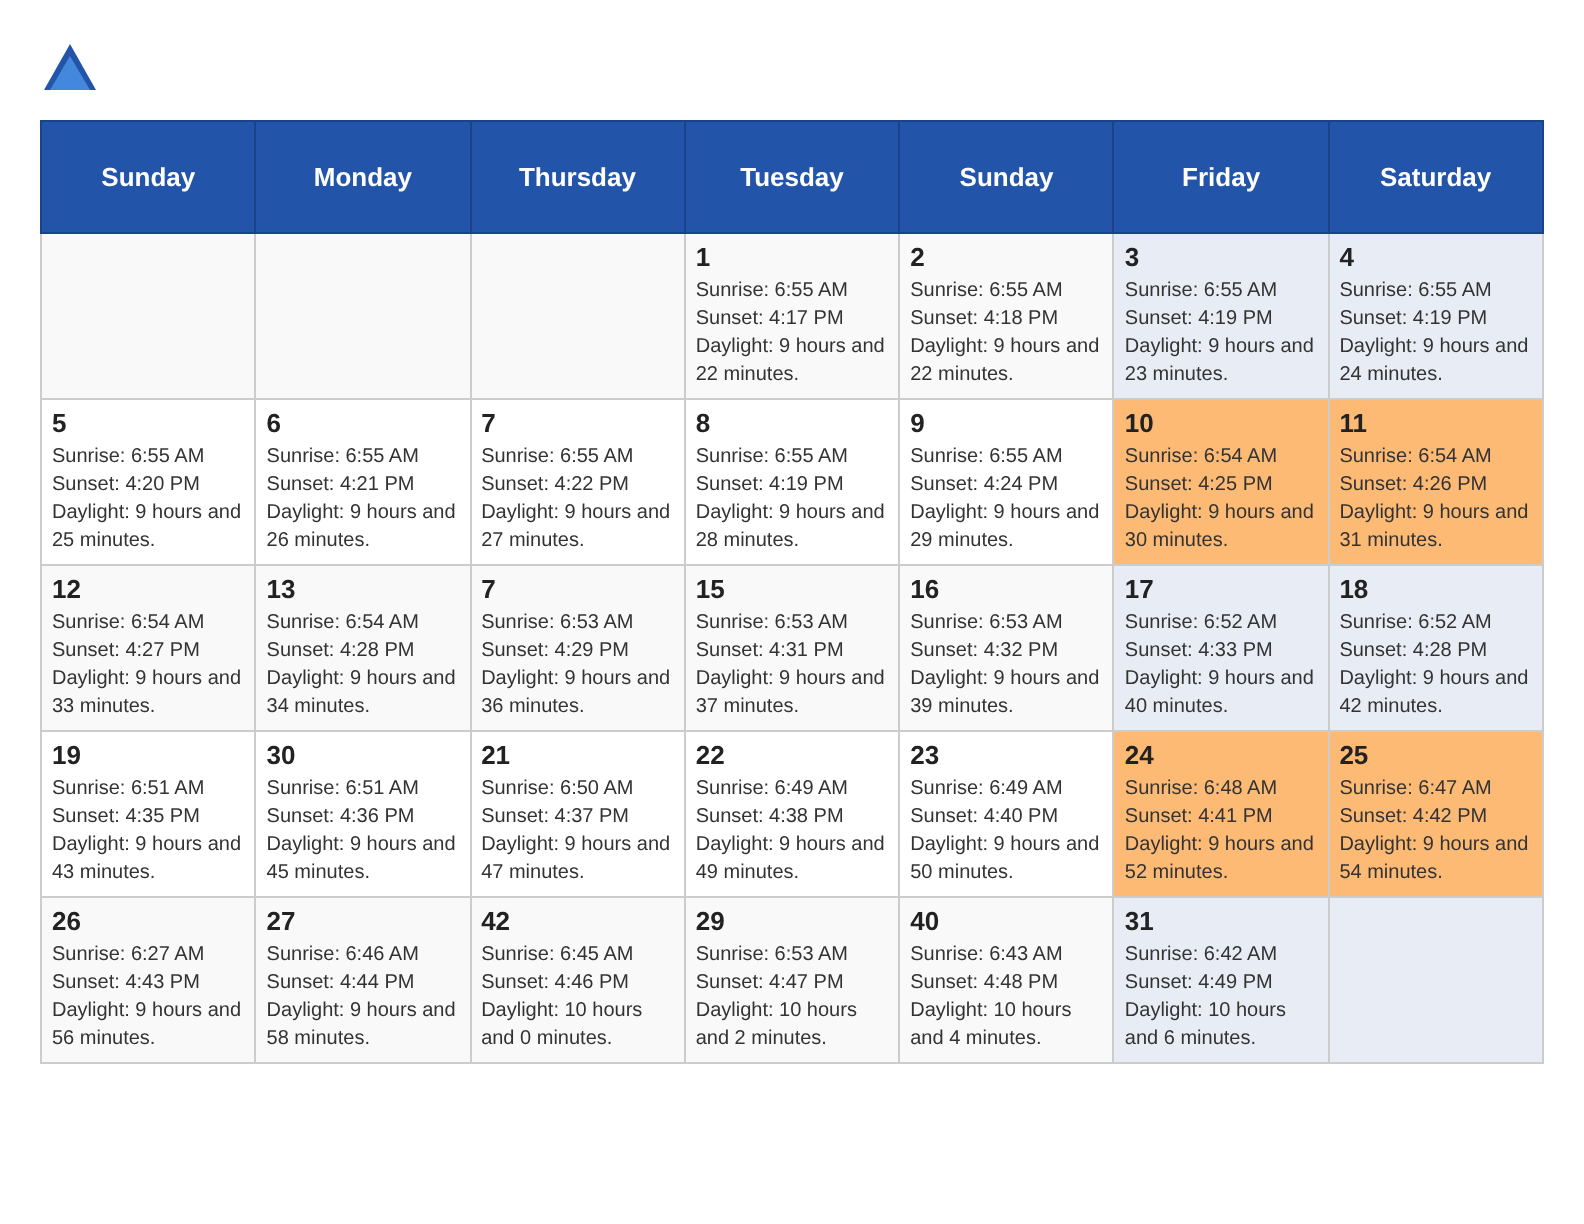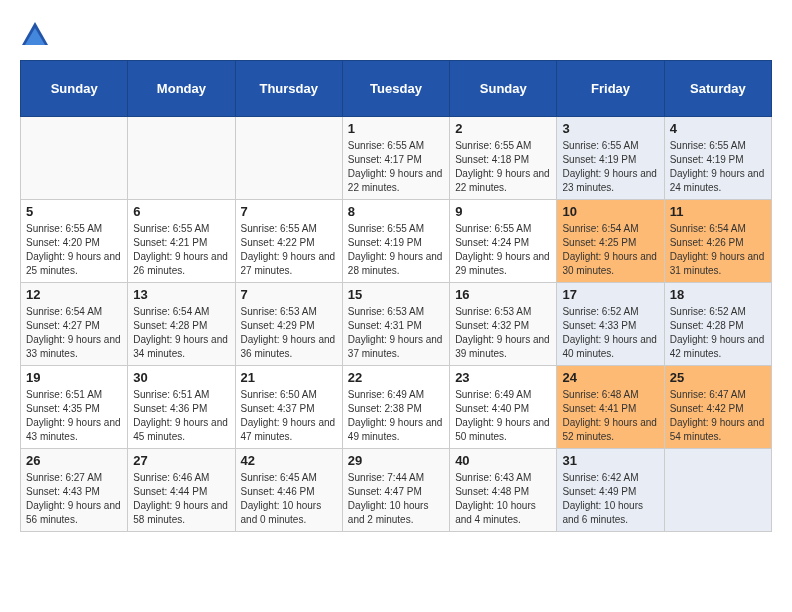--- a/index.html
+++ b/index.html
@@ -286,21 +286,21 @@
         <td>
           <div class="day-number">21</div>
           <div class="day-info">Sunrise: 6:50 AM
 Sunset: 4:37 PM
 Daylight: 9 hours
 and 47 minutes.</div>
         </td>
         <td>
           <div class="day-number">22</div>
           <div class="day-info">Sunrise: 6:49 AM
-Sunset: 2:38 PM
+Sunset: 4:38 PM
 Daylight: 9 hours
 and 49 minutes.</div>
         </td>
         <td>
           <div class="day-number">23</div>
           <div class="day-info">Sunrise: 6:49 AM
 Sunset: 4:40 PM
 Daylight: 9 hours
 and 50 minutes.</div>
         </td>
@@ -336,21 +336,21 @@
         </td>
         <td>
           <div class="day-number">42</div>
           <div class="day-info">Sunrise: 6:45 AM
 Sunset: 4:46 PM
 Daylight: 10 hours
 and 0 minutes.</div>
         </td>
         <td>
           <div class="day-number">29</div>
-          <div class="day-info">Sunrise: 7:44 AM
+          <div class="day-info">Sunrise: 6:53 AM
 Sunset: 4:47 PM
 Daylight: 10 hours
 and 2 minutes.</div>
         </td>
         <td>
           <div class="day-number">40</div>
           <div class="day-info">Sunrise: 6:43 AM
 Sunset: 4:48 PM
 Daylight: 10 hours
 and 4 minutes.</div>

